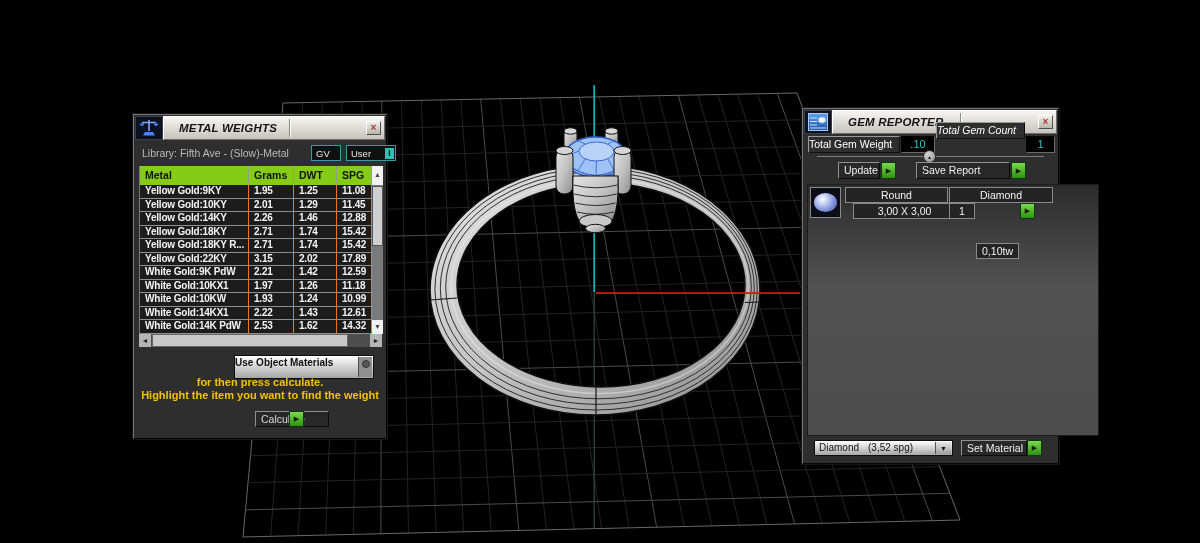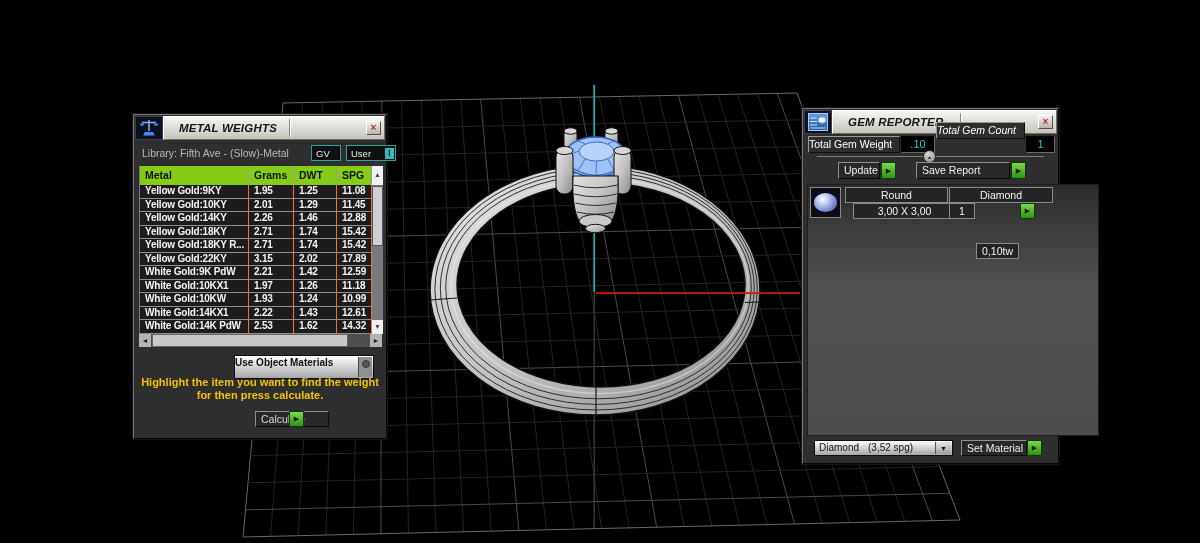--- a/index.html
+++ b/index.html
@@ -338,22 +338,22 @@
     </div>
 
     <div class="mw-dd">
       <span>Use Object Materials</span>
       <span class="knob">
           <i></i>
         </span>
     </div>
 
     <div class="mw-note">
+      <div>for then press calculate.</div>
       <div>Highlight the item you want to find the weight</div>
-      <div>for then press calculate.</div>
     </div>
 
     <div class="calc-wrap">
       <div class="btn-dark">Calculate</div>
       <div class="btn-green">▶</div>
     </div>
   </div>
 
   <div class="panel p-gem">
     <div class="phead">

